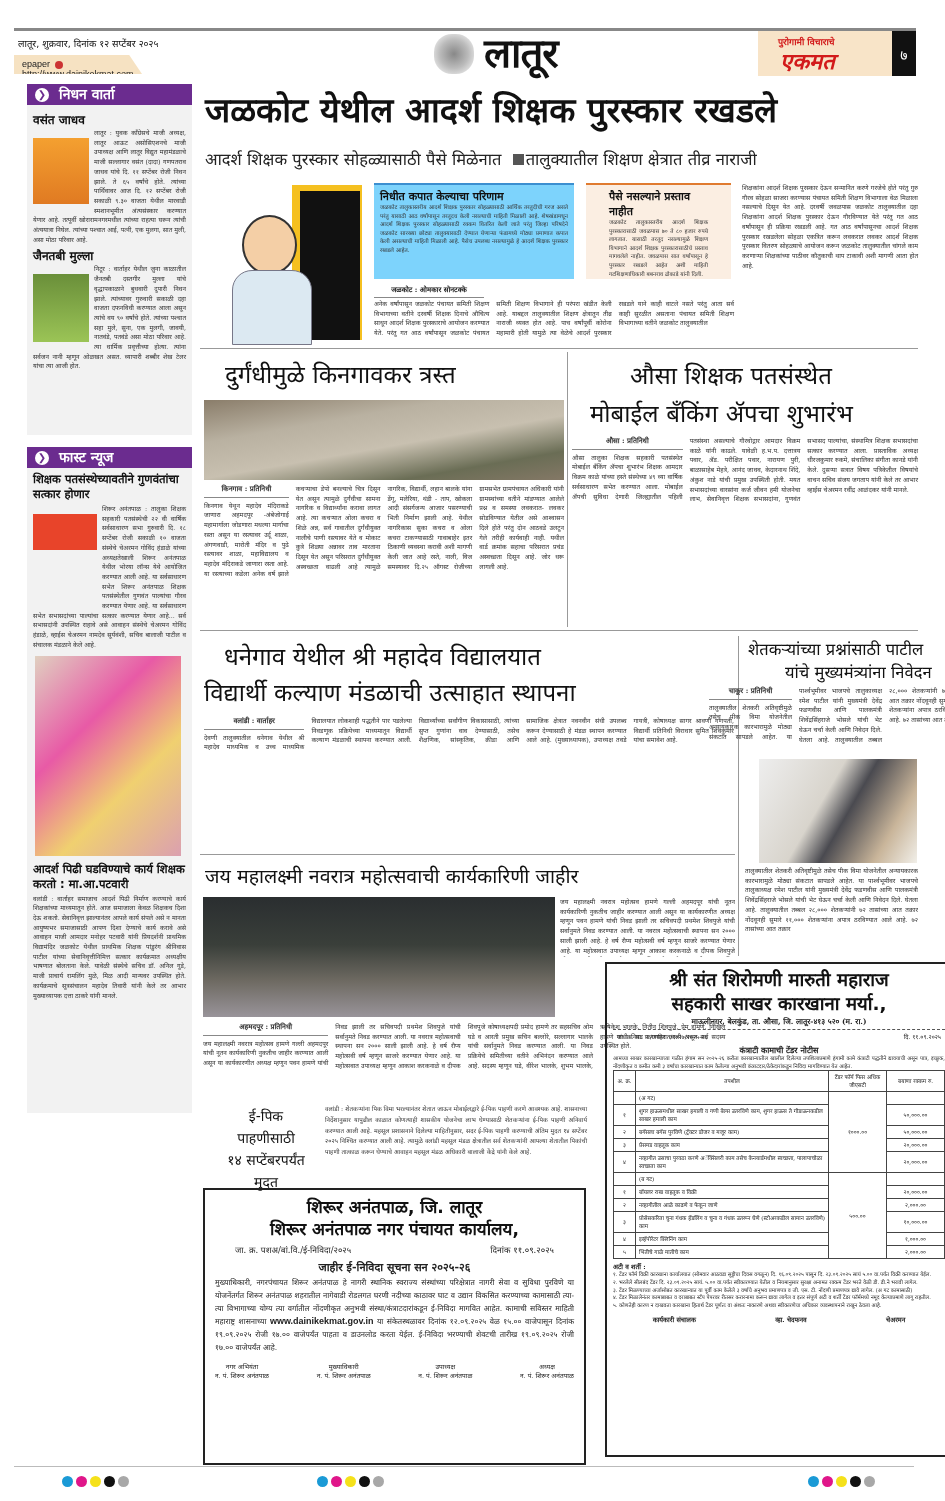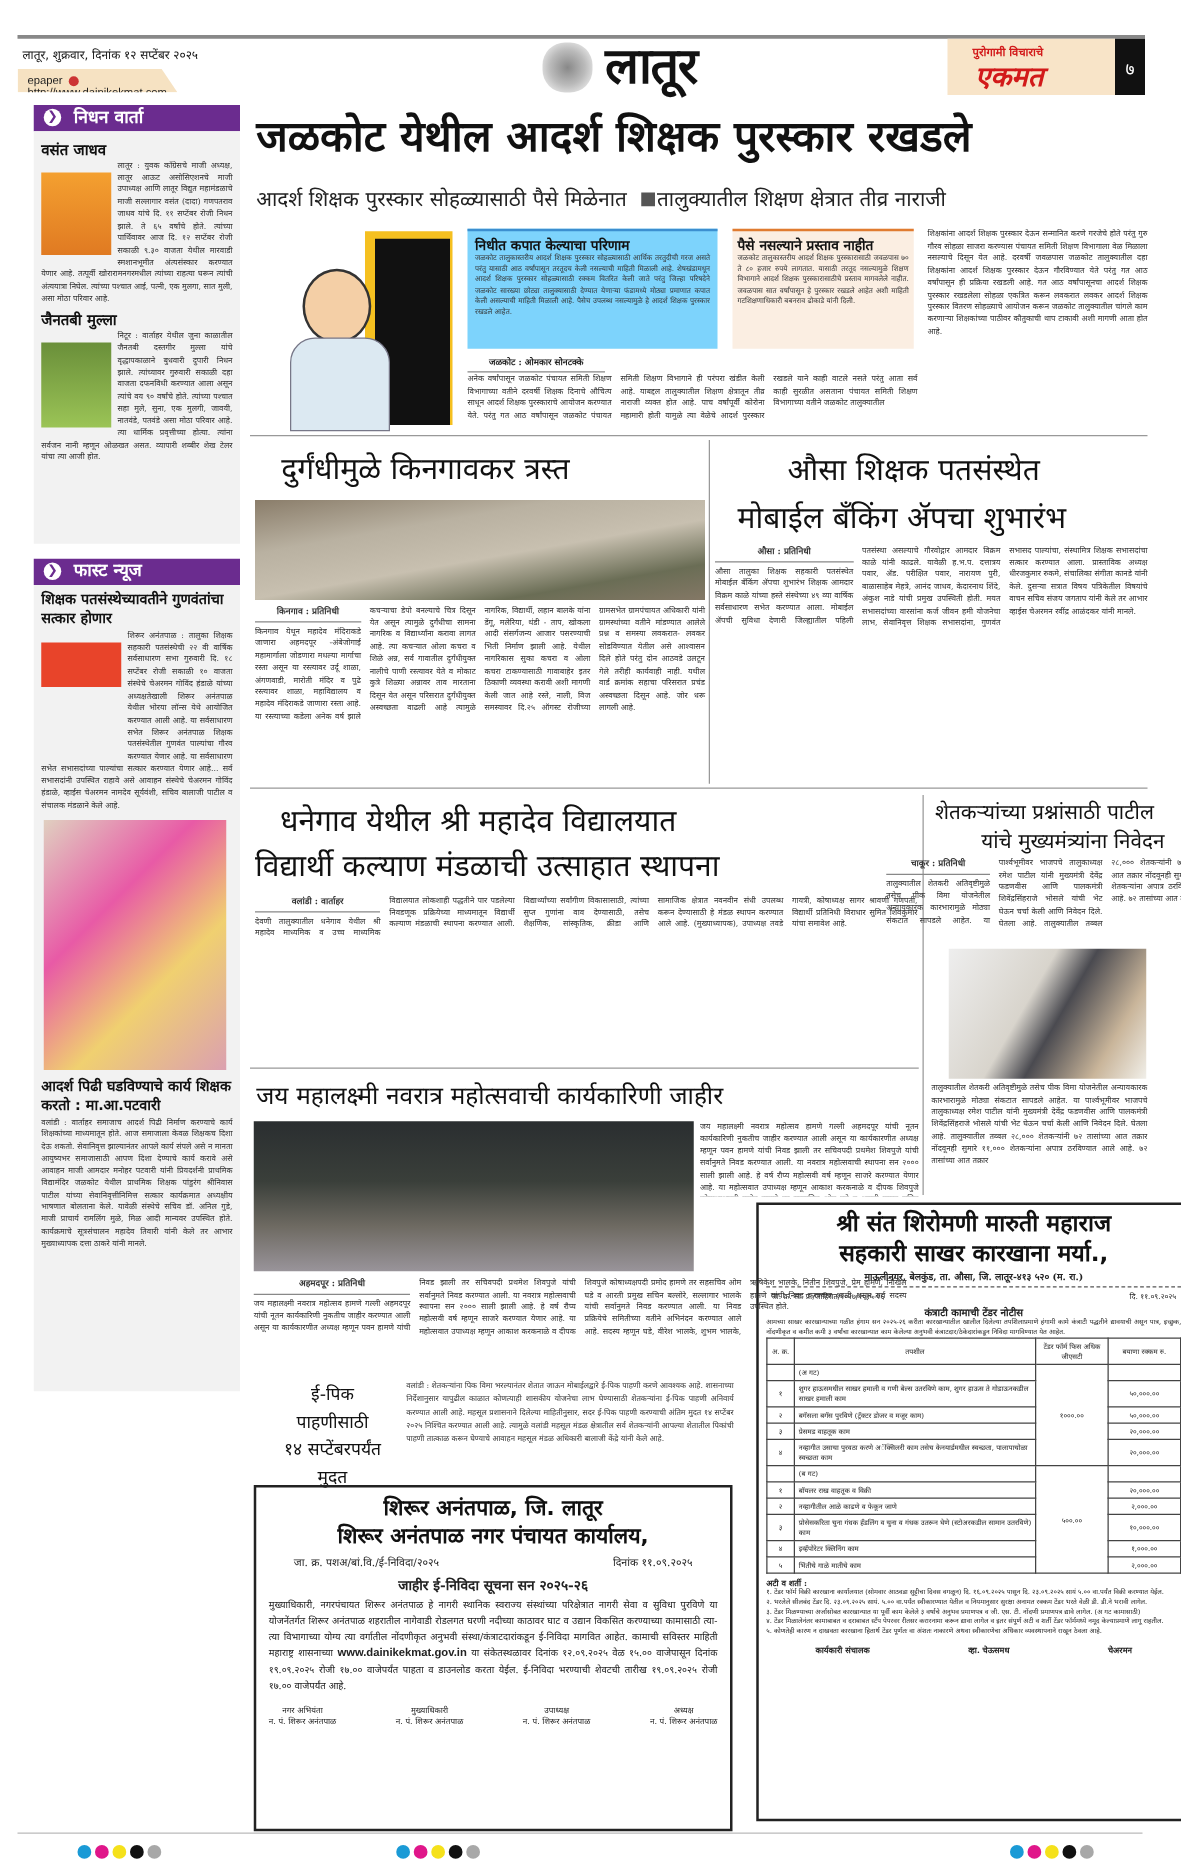--- a/index.html
+++ b/index.html
@@ -23,21 +23,21 @@
   .sec-head .chev { display:inline-block; width:14px; height:14px; border-radius:50%; background:#fff; color:#6b2c8f; font-size:10px; line-height:14px; text-align:center; margin-right:10px; vertical-align: middle;}
   .side-box { background: #f2f2f2; padding: 4px 6px; }
   .ob-name { font-family: "DejaVu Sans", sans-serif; font-weight: bold; font-size: 12px; color: #111; margin-top: 2px; }
   .small { font-size: 6.3px; line-height: 9.7px; color: #333; text-align: justify; }
   .photo { background: #bbb; float: left; margin: 2px 5px 2px 0; }
   .side-headline { font-family: "DejaVu Sans", sans-serif; font-weight: bold; font-size: 11.5px; line-height: 15px; color: #111; }
 
   .h1 { font-family: "DejaVu Sans", sans-serif; font-weight: 900; color: #111; }
   .subhead { font-family: "DejaVu Sans", sans-serif; font-size: 16.5px; color: #222; }
   .box-blue { background: #7dd3fc; border-top: 2px solid #3c8fd0; padding: 3px 6px; }
-  .box-orange { background: #fbeee2; border-top: 2px solid #e07b30; padding: 3px 4px; }
+  .box-orange { background: #fbeee2; border-top: 2px solid #e07b30; padding: 3px 23px; }
   .box-title { font-family: "DejaVu Sans", sans-serif; font-weight: bold; font-size: 11px; color: #111; }
   .byline { font-size: 7px; font-weight: bold; text-align: center; border-bottom: 1px solid #888; padding-bottom: 3px; margin-bottom: 3px; }
   .cols { column-gap: 7px; }
   .rule { background: #999; height: 1px; }
   .vrule { background: #999; width: 1px; }
 
   table.tender { border-collapse: collapse; width: 100%; font-size: 5.6px; }
   table.tender td, table.tender th { border: 1px solid #444; padding: 2px 3px; text-align: center; font-weight: normal; }
   table.tender td.l { text-align: left; }
   .dots span { display:inline-block; width:11px; height:11px; border-radius:50%; margin-right:3px; }
@@ -297,21 +297,21 @@
   <div style="font-size:6.5px;font-weight:bold;margin-top:3px;">अटी व शर्ती :</div>
   <div style="font-size:5.3px;line-height:7.8px;text-align:justify;">
     <div>१. टेंडर फॉर्म विक्री कारखाना कार्यालयात (सोमवार आठवडा सुट्टीचा दिवस वगळून) दि. १६.०९.२०२५ पासून दि. २३.०९.२०२५ सायं ५.०० वा.पर्यंत विक्री करण्यात येईल.</div>
     <div>२. भरलेले सीलबंद टेंडर दि. २३.०९.२०२५ सायं. ५.०० वा.पर्यंत स्वीकारण्यात येतील व नियमानुसार सुरक्षा अनामत रक्कम टेंडर भरते वेळी डी. डी.ने भरावी लागेल.</div>
     <div>३. टेंडर मिळण्याच्या अर्जासोबत कारखान्यात या पूर्वी काम केलेले ३ वर्षाचे अनुभव प्रमाणपत्र व जी. एस. टी. नोंदणी प्रमाणपत्र द्यावे लागेल. (अ गट कामासाठी)</div>
     <div>४. टेंडर मिळालेनंतर कामाबाबत व दराबाबत स्टँप पेपरवर रीतसर करारनामा करून द्यावा लागेल व इतर संपूर्ण अटी व शर्ती टेंडर फॉर्ममध्ये नमूद केल्याप्रमाणे लागू राहतील.</div>
     <div>५. कोणतेही कारण न दाखवता कारखाना हितार्थ टेंडर पूर्णतः वा अंशतः नाकारणे अथवा स्वीकारणेचा अधिकार व्यवस्थापनाने राखून ठेवला आहे.</div>
   </div>
   <div style="display:flex;justify-content:space-around;font-size:6.5px;font-weight:bold;margin-top:5px;">
     <span>कार्यकारी संचालक</span>
-    <span>व्हा. चेऊसमध</span>
+    <span>व्हा. चेदफनव</span>
     <span>चेअरमन</span>
   </div>
 </div>
 
 <div class="abs rule" style="left:14px;top:1466px;width:900px;background:#bbb;"></div>
 <div class="abs dots" style="left:62px;top:1472px;">
   <span style="background:#1a9ad6"></span><span style="background:#e0168a"></span><span style="background:#f5e11a"></span><span style="background:#111"></span><span style="background:#a8a8a8"></span>
 </div>
 <div class="abs dots" style="left:317px;top:1472px;">
   <span style="background:#1a9ad6"></span><span style="background:#e0168a"></span><span style="background:#f5e11a"></span><span style="background:#111"></span><span style="background:#a8a8a8"></span>

